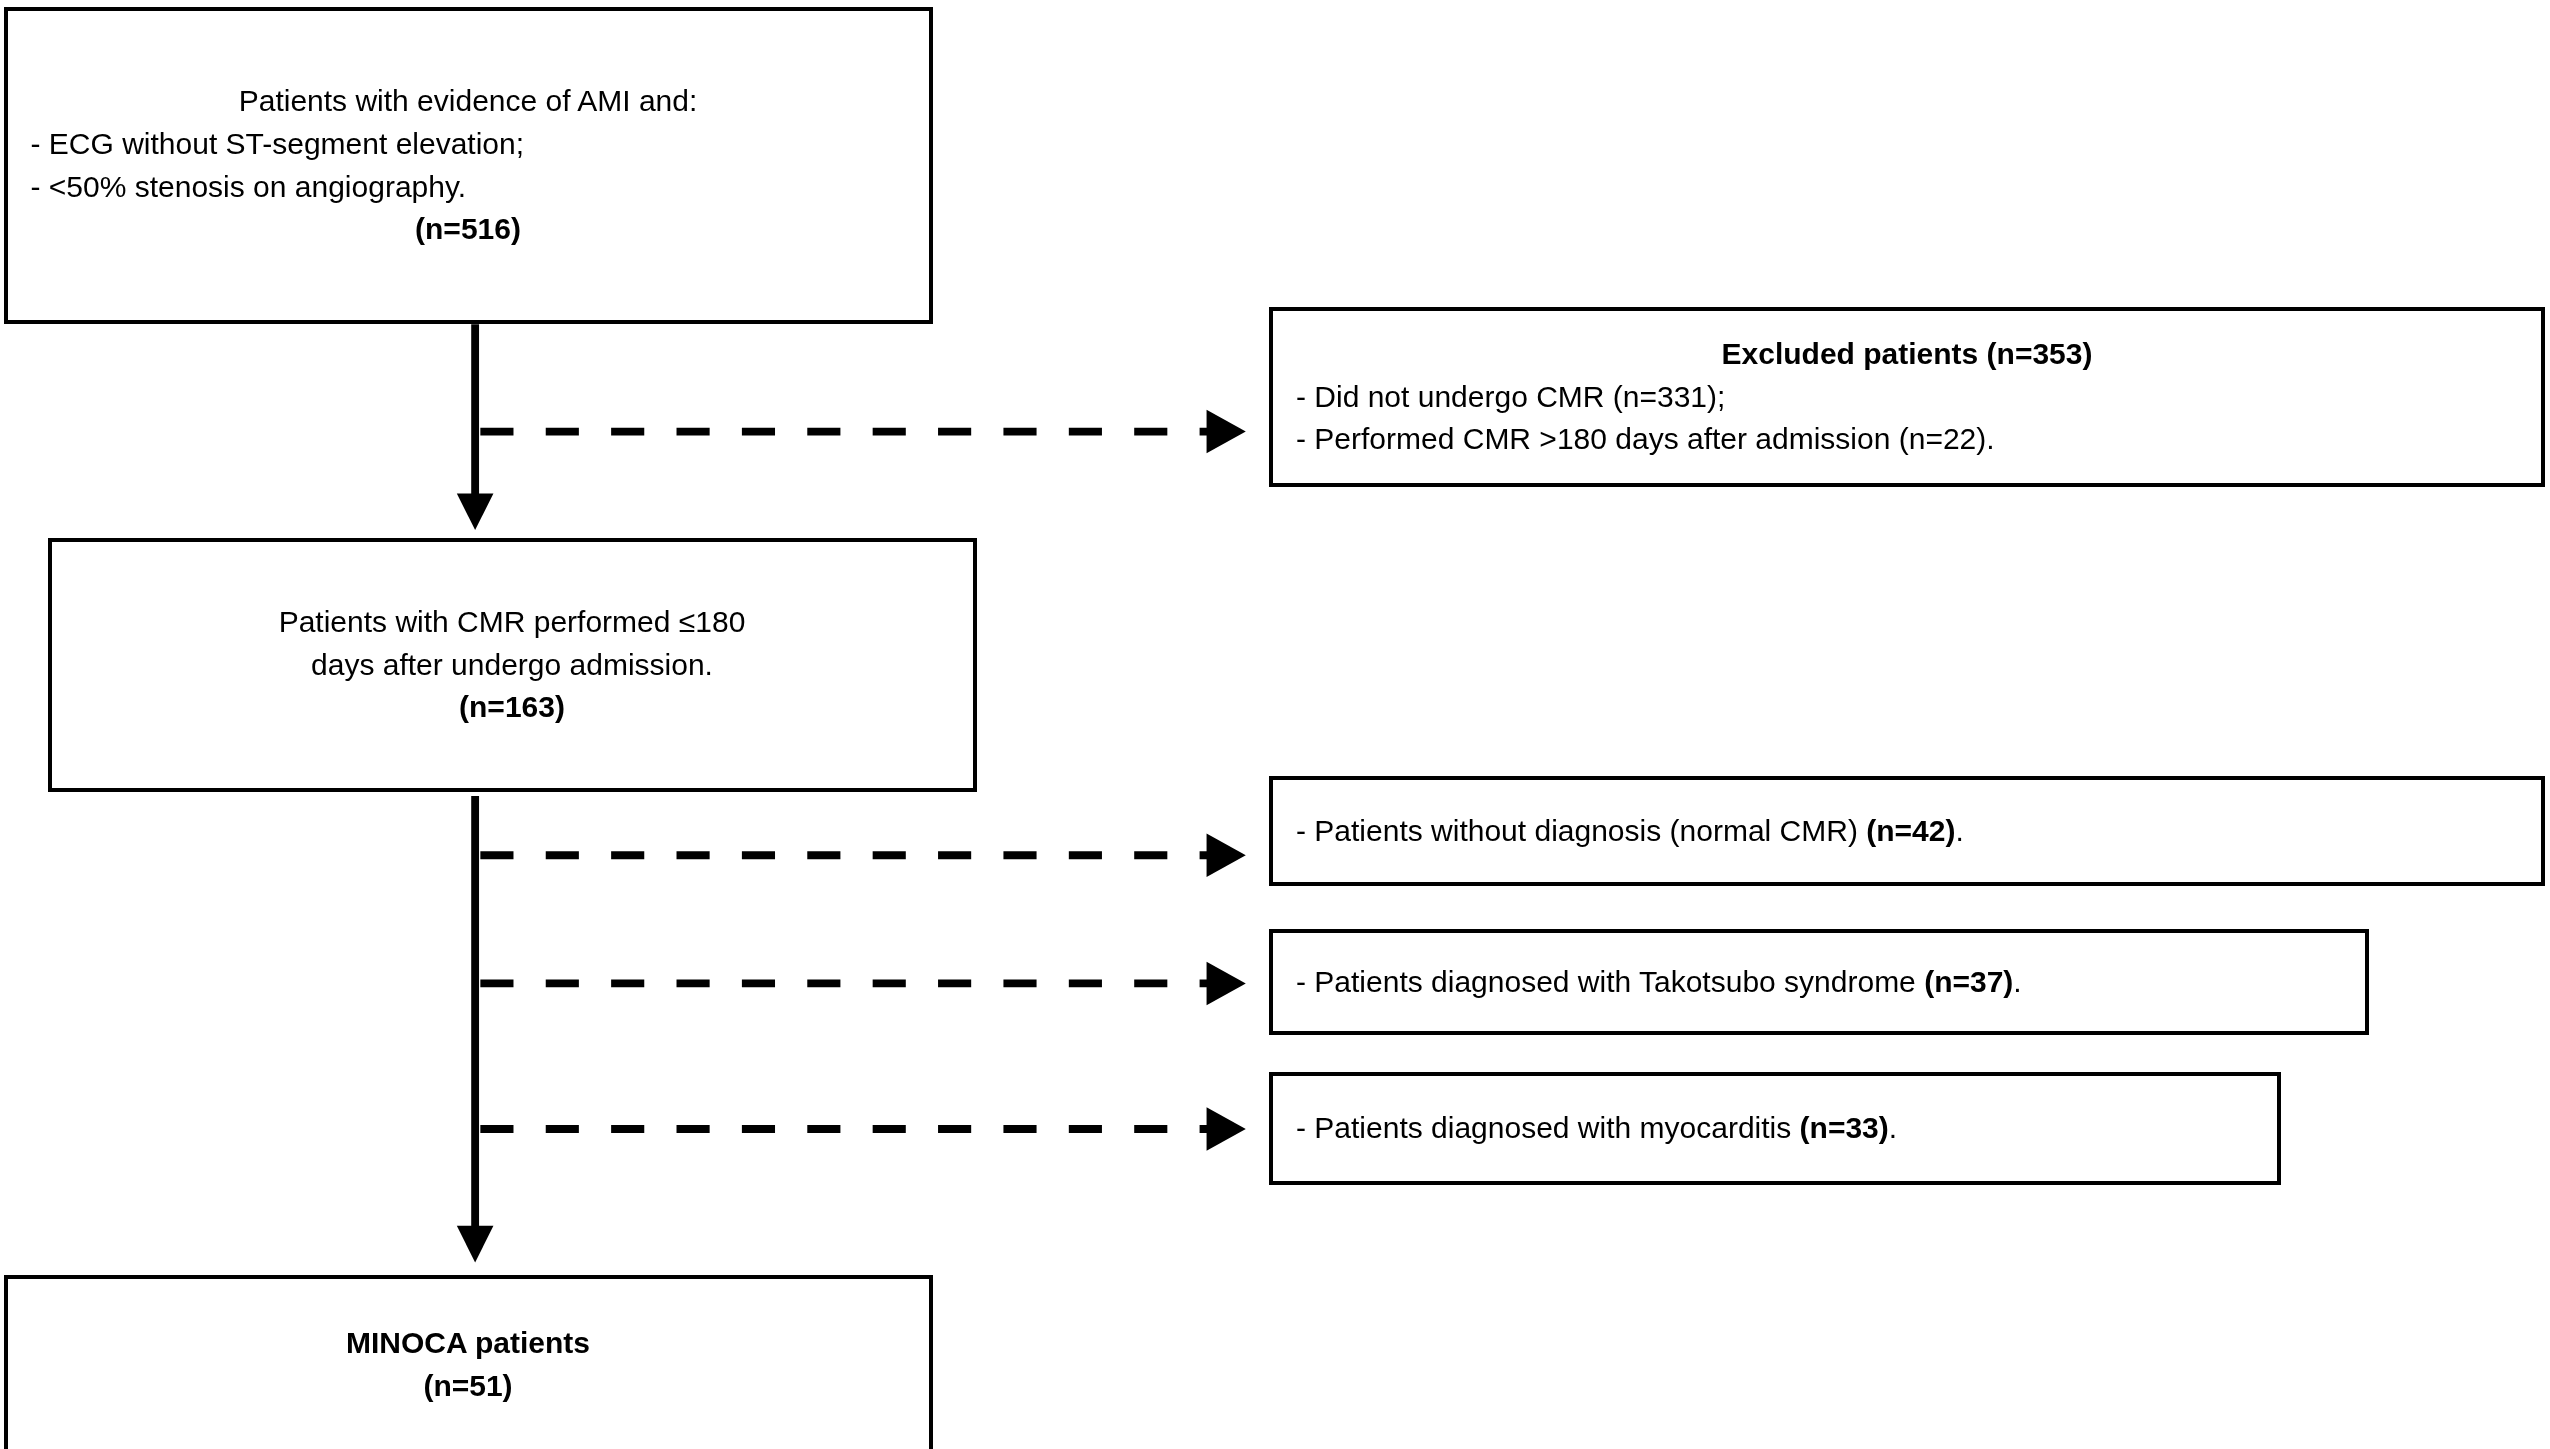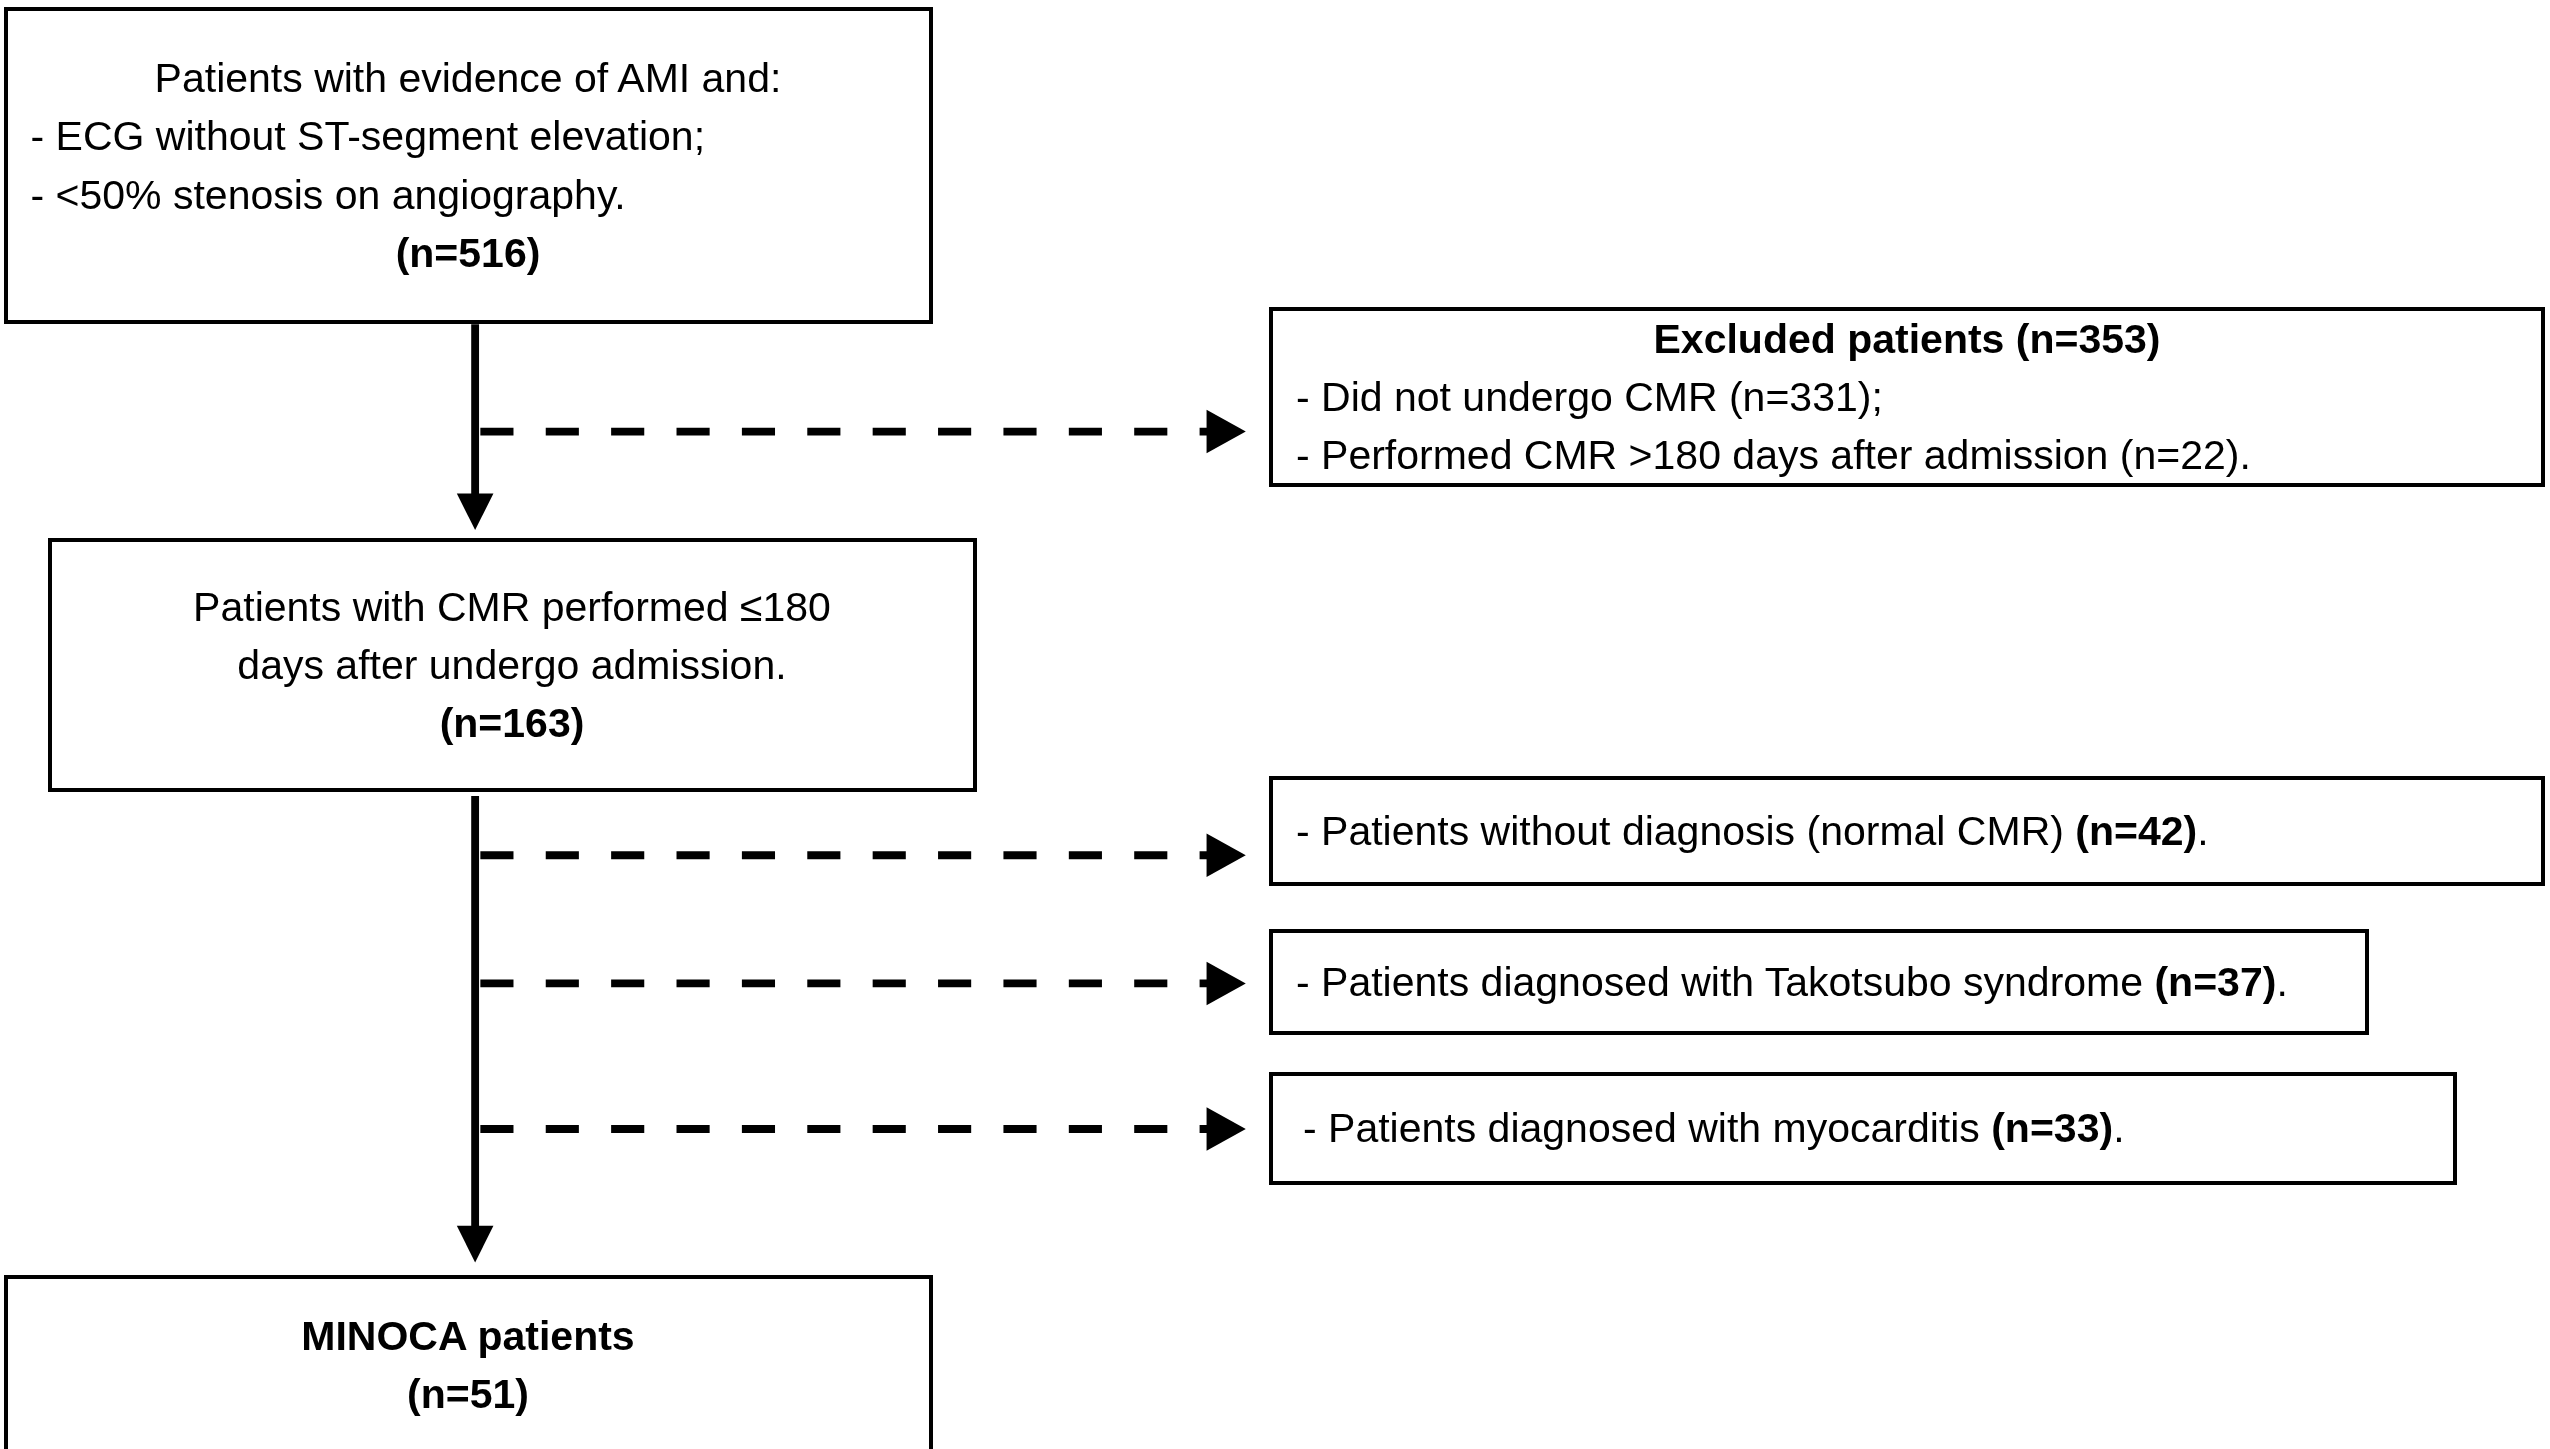--- a/index.html
+++ b/index.html
@@ -18,21 +18,21 @@
   .node {
     position: absolute;
     box-sizing: border-box;
     border: 4.4px solid #000000;
     background: #ffffff;
     display: flex;
     flex-direction: column;
     justify-content: center;
   }
   .node .line {
-    font-size: 41px;
+    font-size: 30px;
     line-height: 1.42;
     color: #000000;
     white-space: nowrap;
   }
   .ctr { text-align: center; }
   .lft { text-align: left; padding-left: 23px; }
   .bold { font-weight: bold; }
   .svg-layer {
     position: absolute;
     left: 0;
@@ -109,21 +109,21 @@
       <span>- Patients without diagnosis (normal CMR) </span><span class="bold">(n=42)</span><span>.</span>
     </div>
   </div>
 
   <div class="node" style="left:1269px; top:929px; width:1100px; height:106px;">
     <div class="line lft">
       <span>- Patients diagnosed with Takotsubo syndrome </span><span class="bold">(n=37)</span><span>.</span>
     </div>
   </div>
 
-  <div class="node" style="left:1269px; top:1072px; width:1188px; height:113px;padding-left:7px;">
+  <div class="node" style="left:1269px; top:1072px; width:1012px; height:113px;">
     <div class="line lft">
       <span>- Patients diagnosed with myocarditis </span><span class="bold">(n=33)</span><span>.</span>
     </div>
   </div>
 
   <div class="node" style="left:3.5px; top:1263px; width:929px; height:180px;margin-top:12px;">
     <div class="line ctr bold">MINOCA patients</div>
     <div class="line ctr bold">(n=51)</div>
   </div>
 

